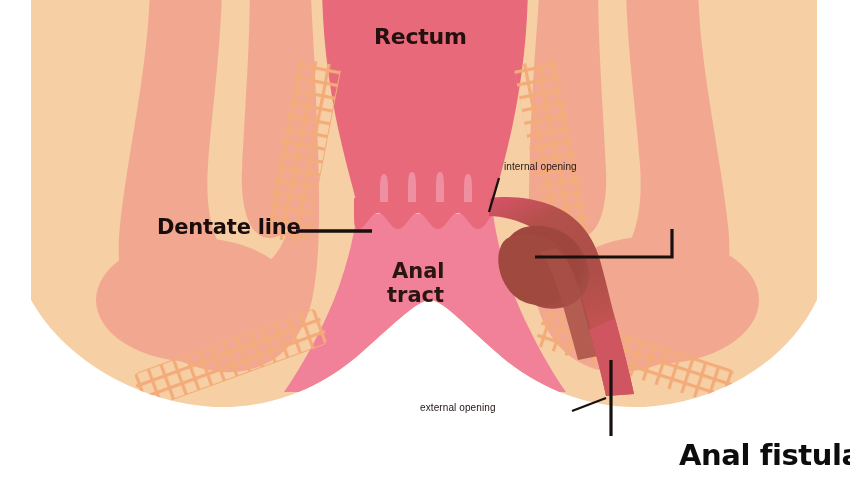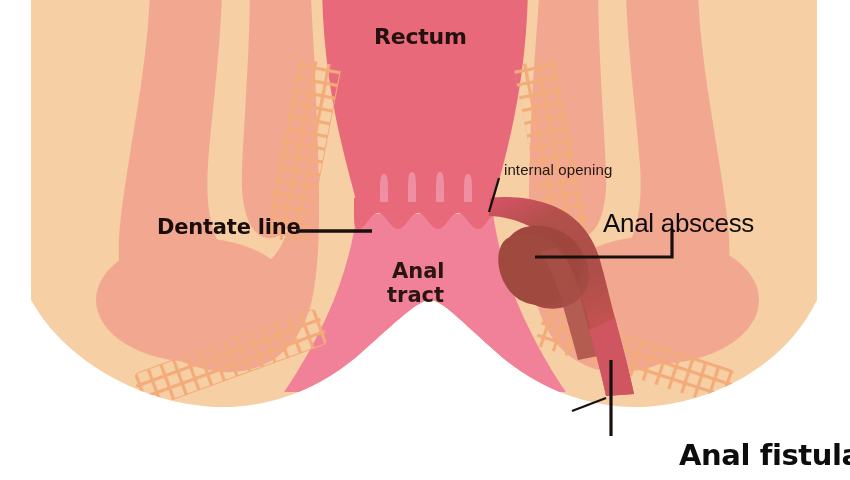--- a/index.html
+++ b/index.html
@@ -58,21 +58,21 @@
     font-family: "DejaVu Sans", sans-serif;
     font-weight: bold;
     font-size: 21px;
     color: #2b1512;
     text-align: center;
     line-height: 1.18;
   }
   .lbl-minor {
     font-family: "Liberation Sans", sans-serif;
     font-weight: normal;
-    font-size: 15px;
+    font-size: 10px;
     color: #211715;
     letter-spacing: 0.1px;
   }
   .lbl-title-rectum {
     font-family: "DejaVu Sans", sans-serif;
     font-weight: bold;
     font-size: 22px;
     color: #23100f;
     letter-spacing: -0.2px;
   }
@@ -297,18 +297,18 @@
 
   <div class="lbl lbl-title-rectum" style="left:374px; top:26px;">Rectum</div>
 
   <div class="lbl lbl-major-bold" style="left:133px; top:217px;margin-left:24px;">Dentate line</div>
 
   <div class="lbl lbl-inline-bold" style="left:392px; top:259px;">Anal</div>
   <div class="lbl lbl-inline-bold" style="left:387px; top:283px;">tract</div>
 
   <div class="lbl lbl-minor" style="left:504px; top:162px;">internal opening</div>
 
-  <div class="lbl lbl-major-regular" style="left:603px; top:210px;">Anal abscess</div>
-
+
+  <div class="lbl lbl-minor" style="left:420px; top:403px;">external opening</div>
 
   <div class="lbl lbl-major-bold-lg" style="left:679px; top:441px;">Anal fistula tract</div>
 
 </div>
 
 </body></html>

